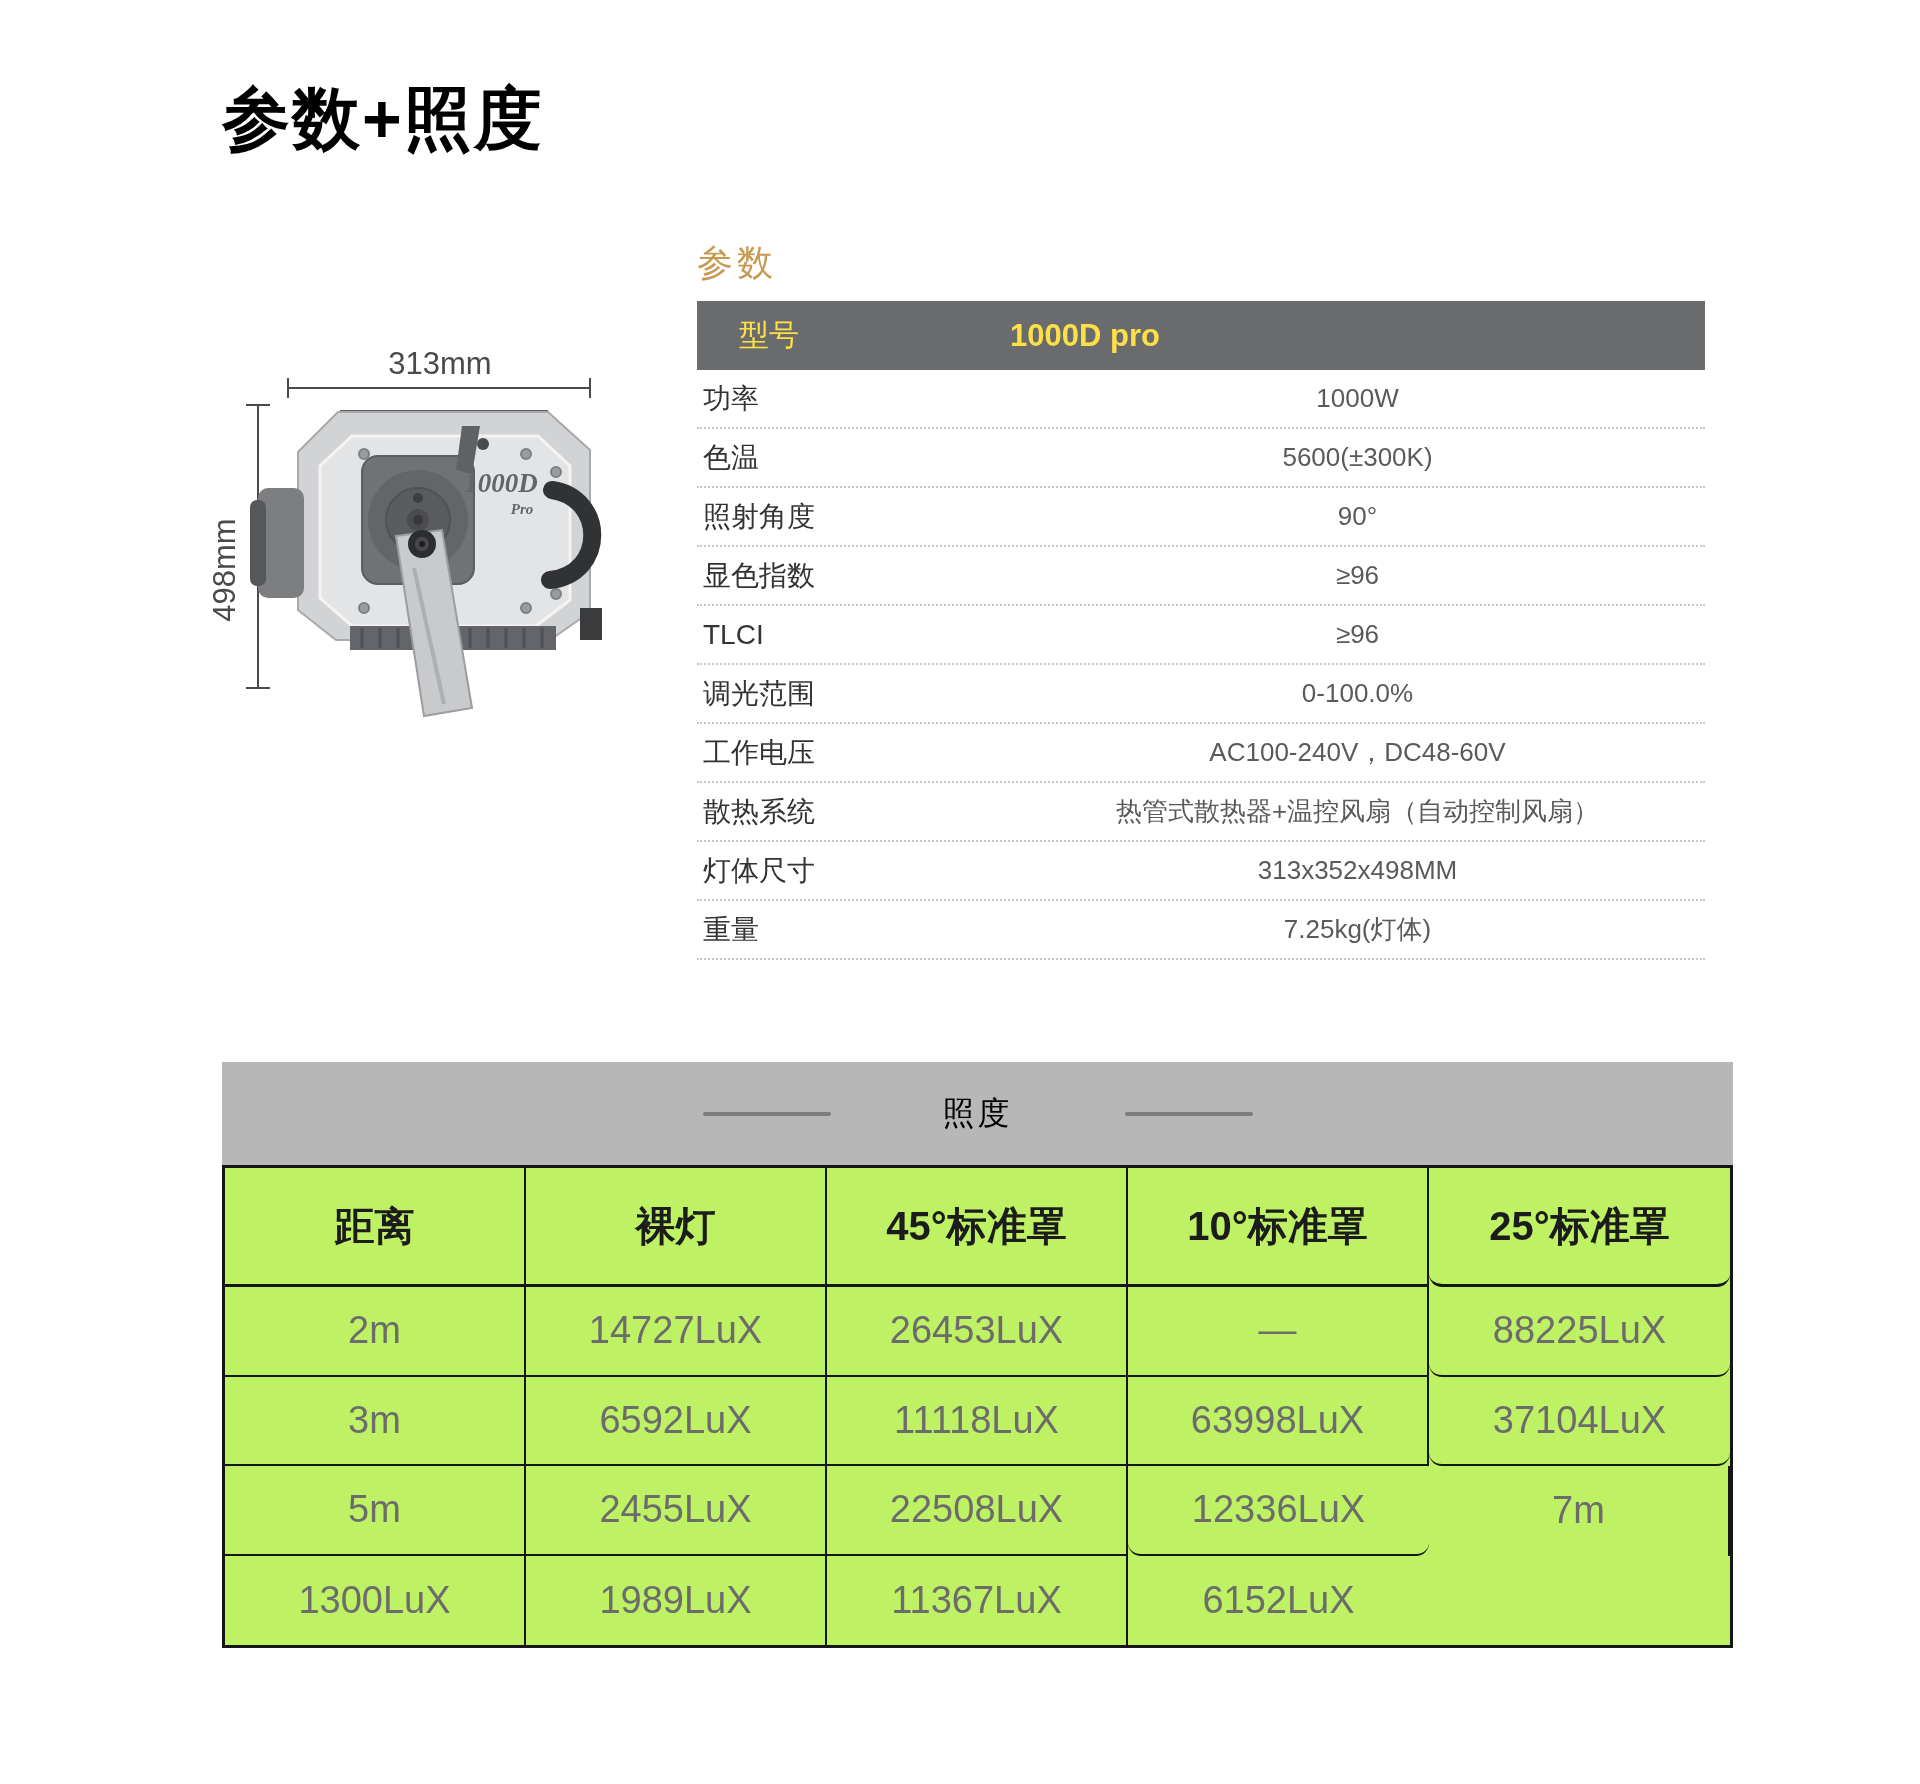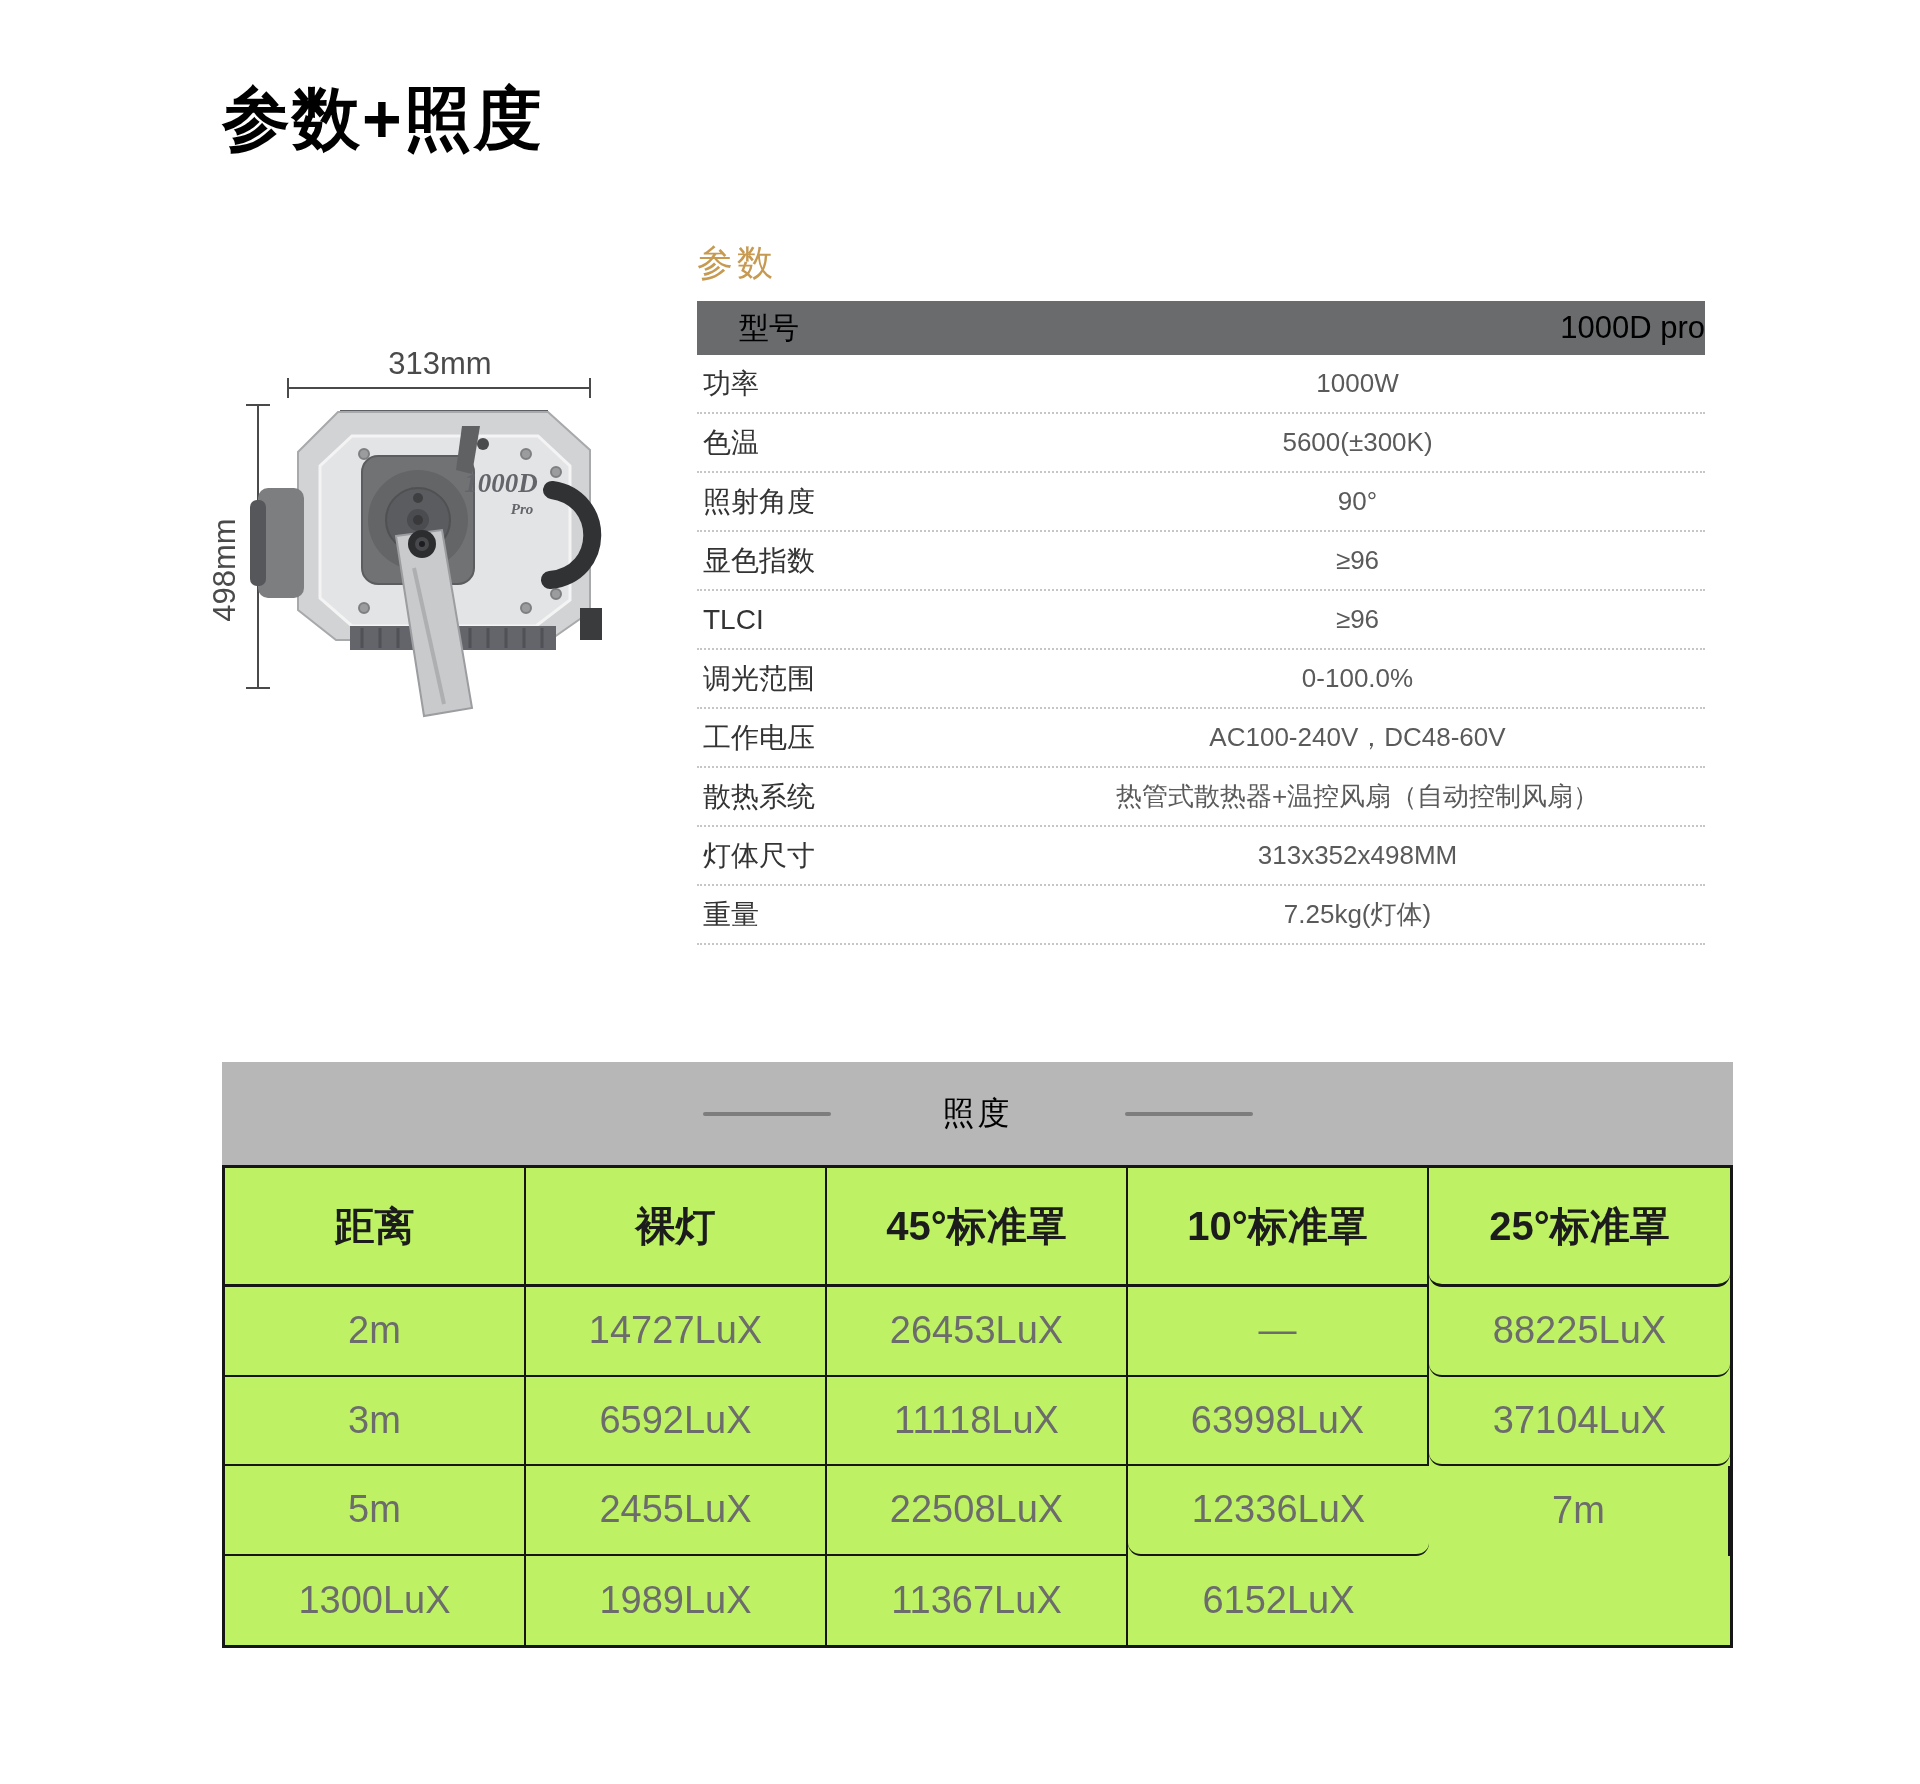--- a/index.html
+++ b/index.html
@@ -12,25 +12,25 @@
   .page-title{font-size:68px;font-weight:700;color:#000;letter-spacing:2px;line-height:1;}
   
   .figure{position:absolute;left:200px;top:278px;width:420px;height:440px;}
   
   .params-label{
     position:absolute;left:697px;top:240px;font-size:36px;font-weight:500;
     color:var(--accent,#c79a52);letter-spacing:4px;line-height:1.3;
   }
   .params-table{position:absolute;left:697px;top:301px;width:1008px;}
   .p-header{
-    display:flex;align-items:center;height:54px;
-    background:var(--table-header,#696b6d);color:#000000;
+    display:flex;align-items:center;height:69px;
+    background:var(--table-header,#696b6d);color:#fde047;
   }
   .p-header .p-label{font-size:30px;font-weight:500;padding-left:42px;width:271px;}
-  .p-header .p-value{flex:1;text-align:right;font-size:31px;font-weight:400;}
+  .p-header .p-value{flex:1;text-align:left;font-size:31px;font-weight:700;}
   .p-row{display:flex;align-items:center;height:57px;border-bottom:2px dotted #c6c6c6;}
   .p-row .p-label{width:307px;padding-left:6px;font-size:28px;color:#333;}
   .p-row .p-value{flex:1;text-align:center;font-size:26px;color:#5a5a5a;}
   
   .illum-band{
     position:absolute;left:222px;top:1062px;width:1511px;height:103px;
     background:var(--band,#b7b7b7);
     display:flex;align-items:center;justify-content:center;gap:112px;
   }
   .band-dash{width:128px;height:4px;background:#7d7d7d;border-radius:2px;}

